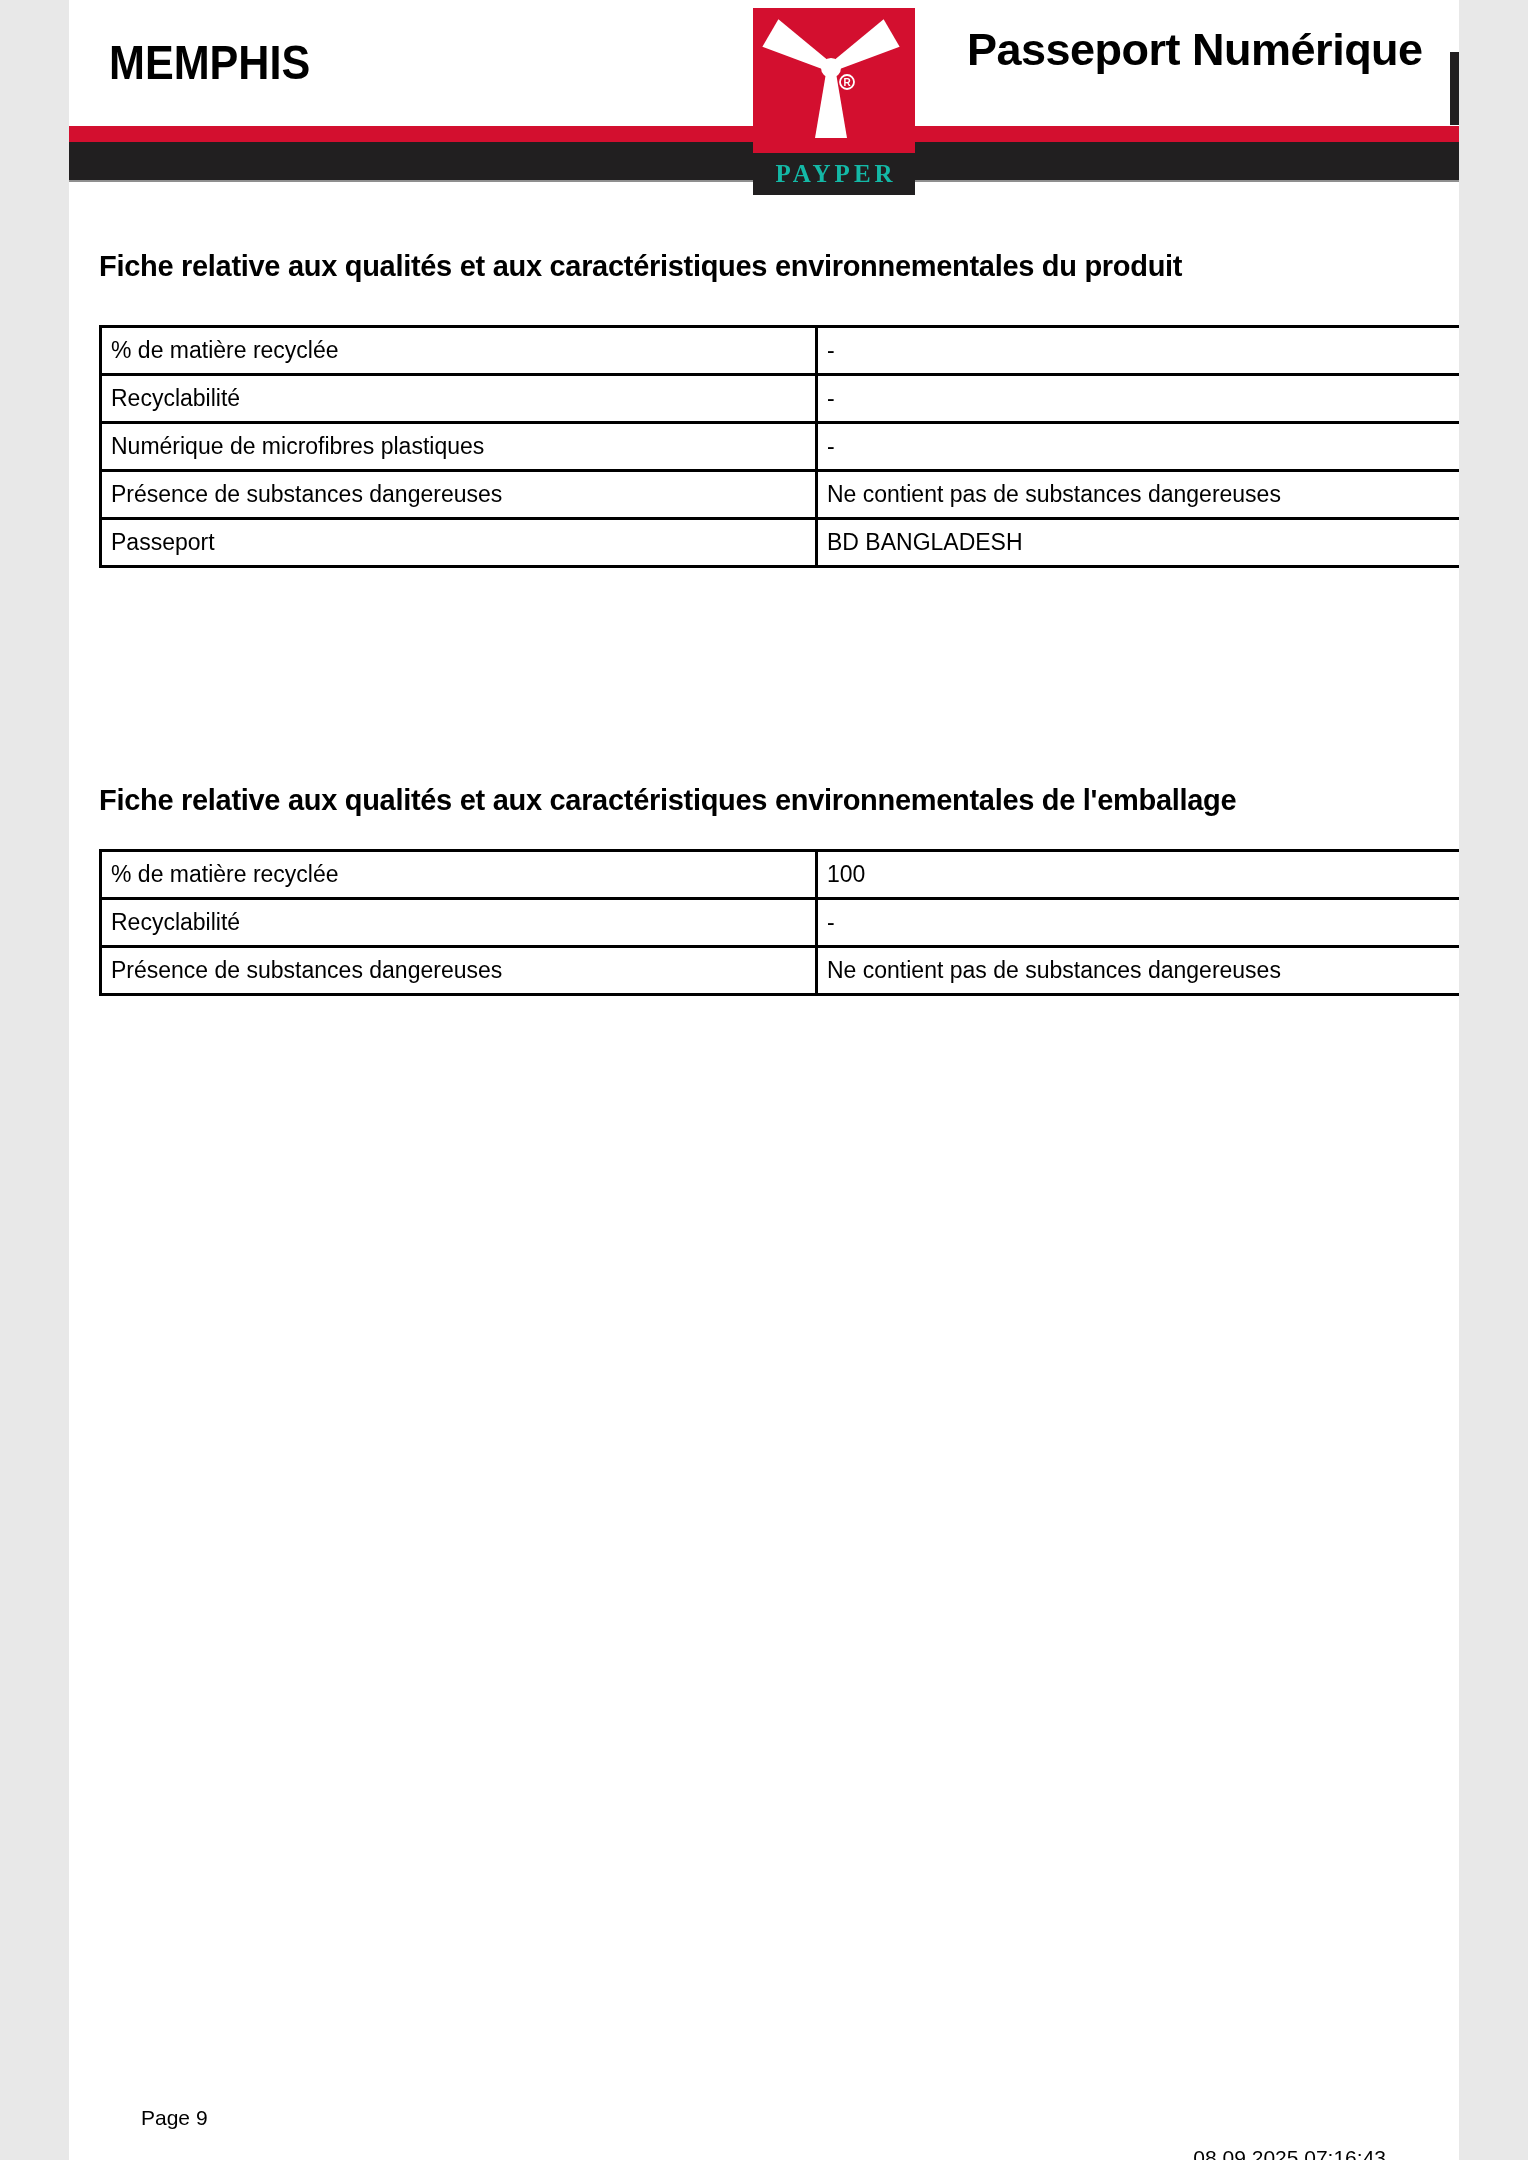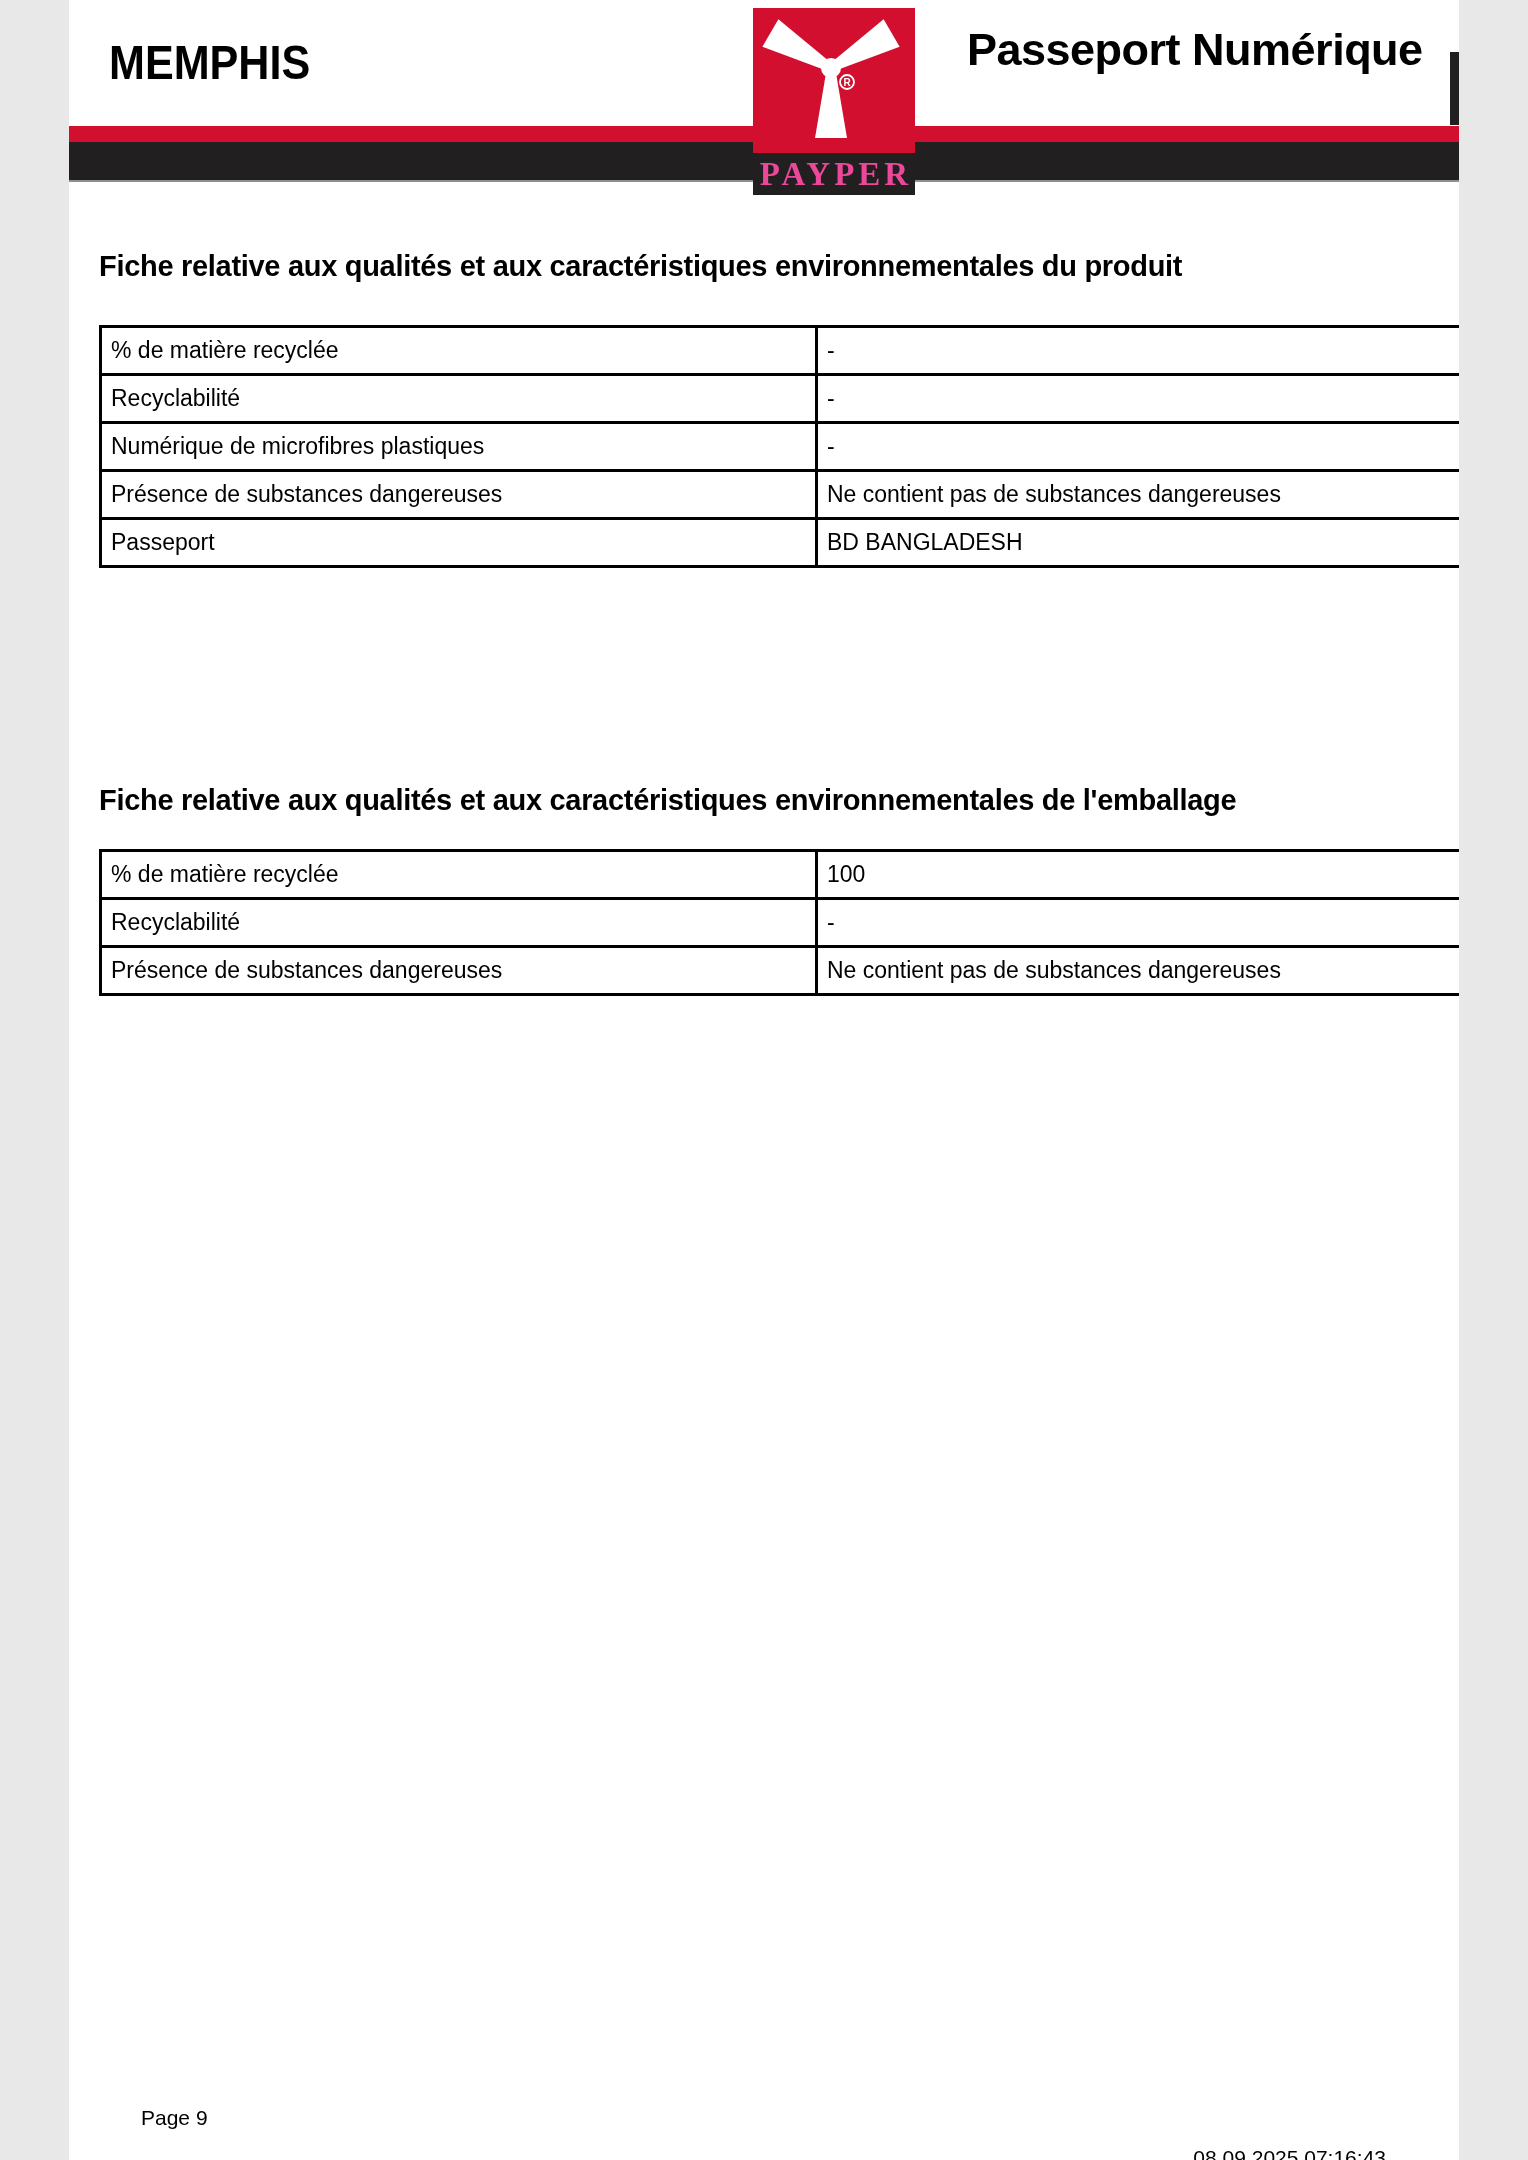--- a/index.html
+++ b/index.html
@@ -24,22 +24,22 @@
     font-size:27px;font-weight:700;color:#fff;margin-top:32px;
   }
   .stripe-red{position:absolute;left:0;top:126px;width:100%;height:16px;}
   .stripe-black{position:absolute;left:0;top:142px;width:100%;height:38px;}
   .stripe-gray{position:absolute;left:0;top:180px;width:100%;height:2px;background:#8f8f8f;}
   .logo{position:absolute;left:684px;top:8px;width:162px;height:187px;}
   .logo-square{position:absolute;left:0;top:0;width:162px;height:145px;}
   .logo-band{
     position:absolute;left:0;top:145px;width:162px;height:42px;
     display:flex;align-items:center;justify-content:center;
-    font-family:"Liberation Serif",serif;font-weight:700;font-size:33px;
-    letter-spacing:4px;color:#ec4899;text-indent:4px;
+    font-family:"Liberation Serif",serif;font-weight:700;font-size:25px;
+    letter-spacing:4px;color:#14b8a6;text-indent:4px;
   }
   
   .section-title{
     position:absolute;left:30px;font-size:29px;font-weight:700;white-space:nowrap;
     letter-spacing:-0.3px;
   }
   #section-title-product{top:250px;}
   #section-title-packaging{top:784px;}
   table.datasheet{
     position:absolute;left:30px;width:1425px;border-collapse:collapse;

